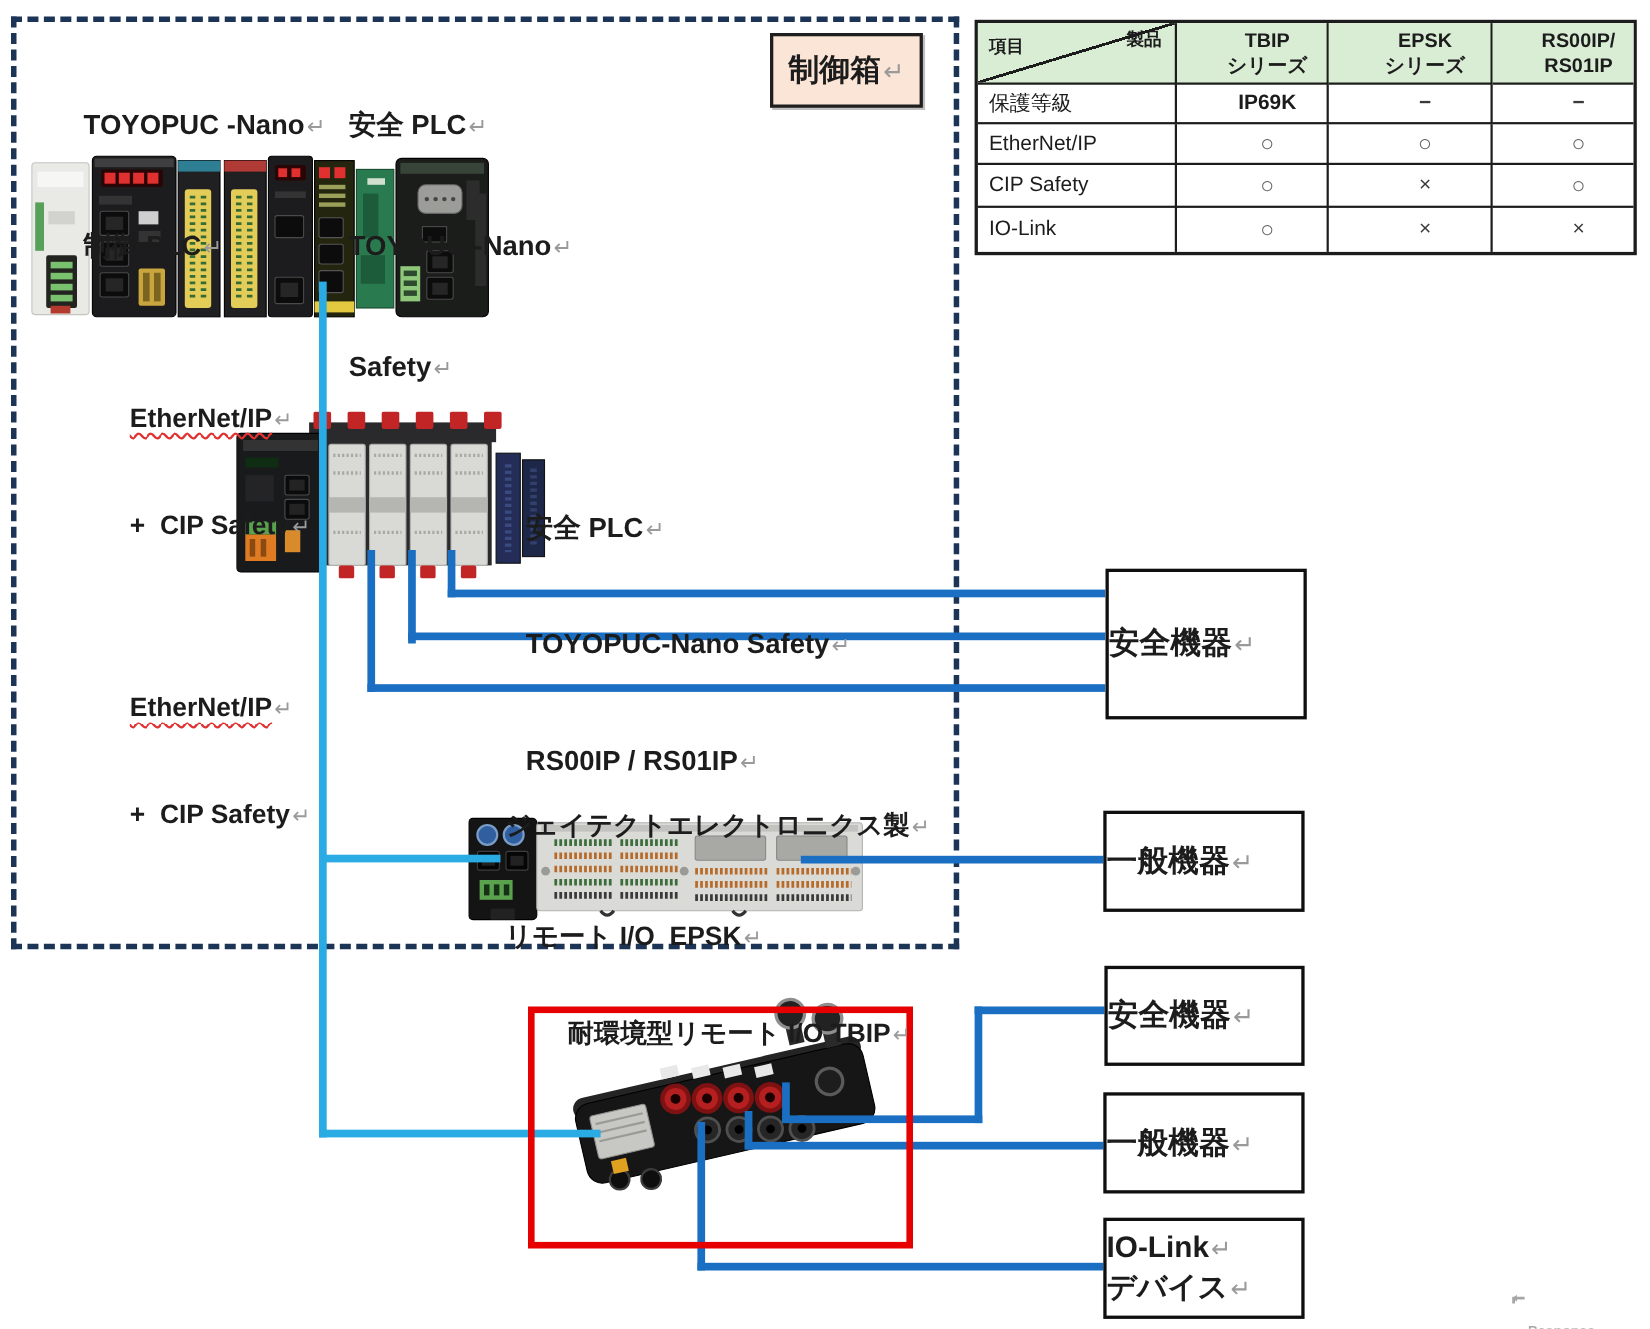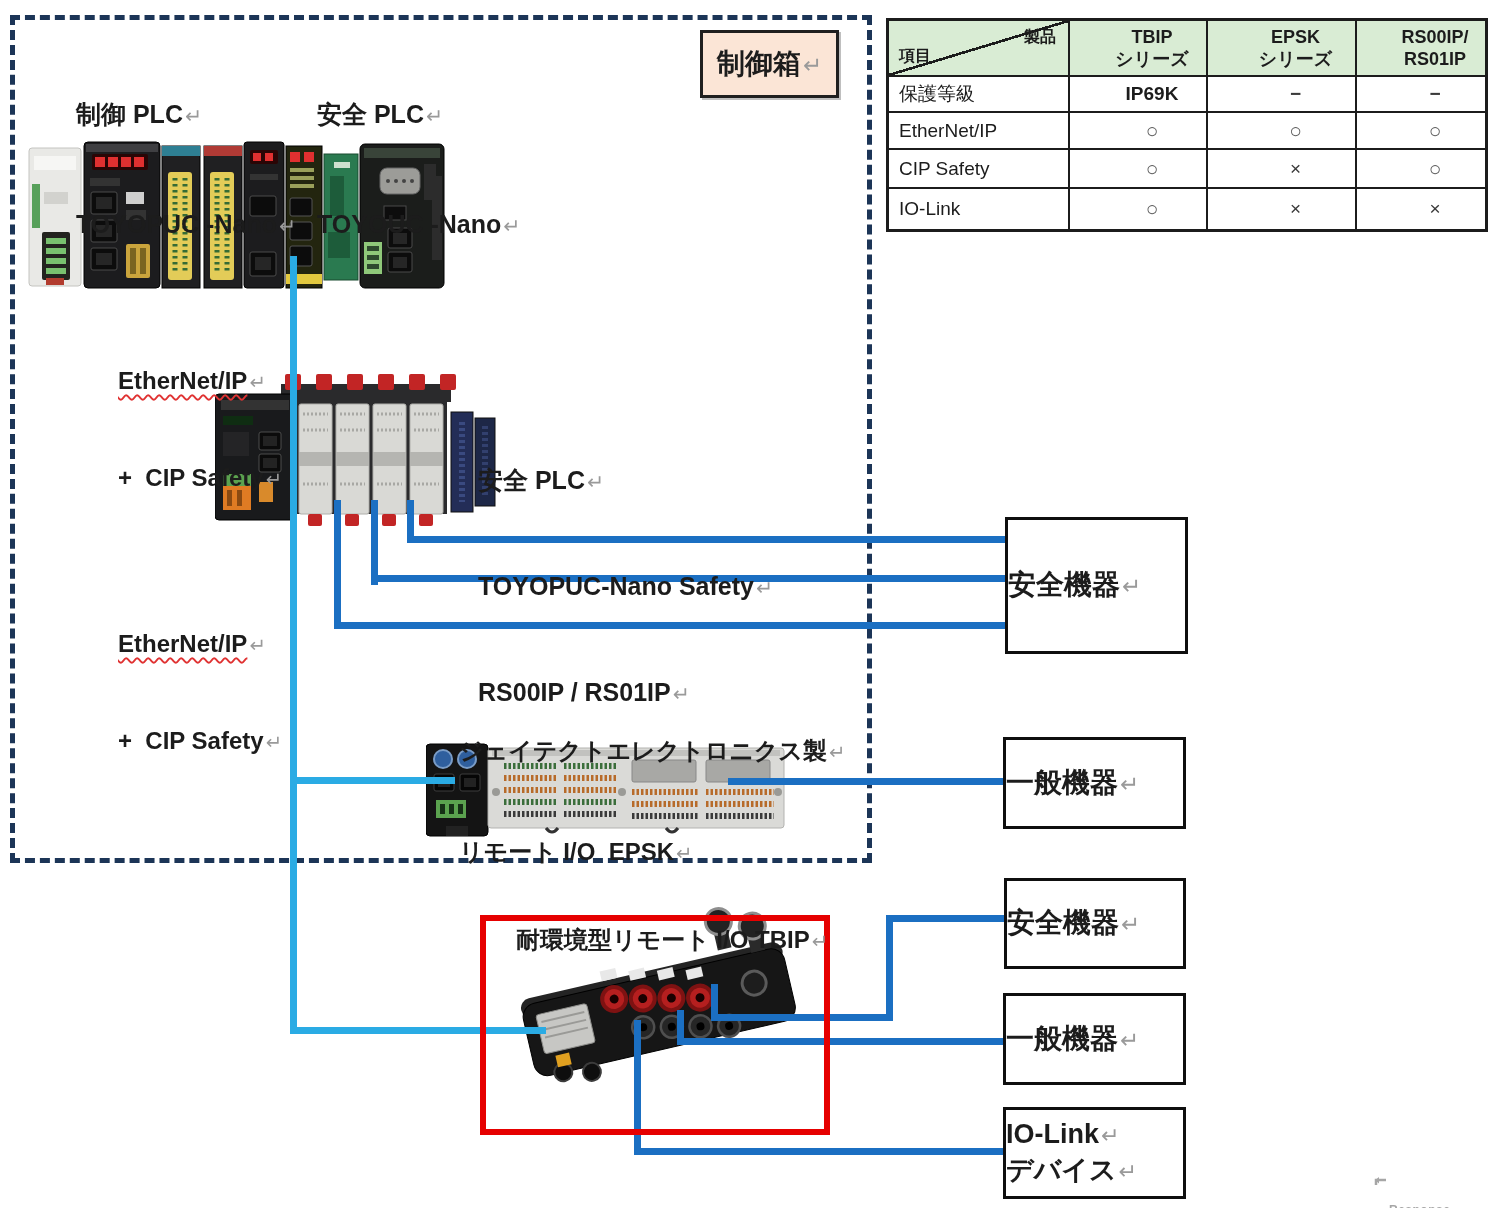--- a/index.html
+++ b/index.html
@@ -65,21 +65,21 @@
   .cell.lastcol{border-right:none;align-items:center;}
   .cell.lastrow{border-bottom:none;}
   .hdr{background:#d9ecd4;font-weight:700;font-size:18px;line-height:22px;
        flex-direction:column;text-align:center;}
   .corner{
     background:#d9ecd4 linear-gradient(to bottom right,
       rgba(0,0,0,0) calc(50% - 1.3px), #1c1c1c calc(50% - 1.3px),
       #1c1c1c calc(50% + 1.3px), rgba(0,0,0,0) calc(50% + 1.3px));
   }
   .corner .tr{position:absolute;top:5px;right:12px;font-size:16px;font-weight:600;}
-  .corner .bl{position:absolute;bottom:8px;left:10px;font-size:16px;font-weight:600;margin-top:40px;}
+  .corner .bl{position:absolute;bottom:21px;left:10px;font-size:16px;font-weight:600;margin-top:40px;}
   .rowlab{justify-content:flex-start;padding-left:10px;font-size:19px;font-weight:500;}
   .val{font-size:19px;color:#3a3a3a;}
   .val.circ{color:#5f5f5f;font-size:21px;}
   .val.ip{font-weight:700;color:#1c1c1c;}
   .val.dash{font-weight:700;}
   
   .wm{left:1372px;top:1172px;display:flex;align-items:flex-start;color:#a6a6a6;}
   .wm-text{font-size:12px;font-weight:700;letter-spacing:.5px;margin-top:31px;}
 </style>
 </head>
@@ -326,27 +326,28 @@
 <div class="ln b" style="left:634px;top:1020px;width:7px;height:135px;"></div>
 <div class="ln b" style="left:634px;top:1148px;width:371px;height:7px;"></div>
 
 <div class="abs red-box"></div>
 
 <div class="abs ctrl-label">
   <span>制御箱<span class="ret">↵</span></span>
 </div>
 
 <div class="lbl big" style="left:76px;top:24px;">
+  <span class="line">TOYOPUC -Nano<span class="ret">↵</span></span>
   <span class="line">制御 PLC<span class="ret">↵</span></span>
-  <span class="line">TOYOPUC -Nano<span class="ret">↵</span></span>
 </div>
 
 <div class="lbl big" style="left:317px;top:24px;">
   <span class="line">安全 PLC<span class="ret">↵</span></span>
   <span class="line">TOYOUC -Nano<span class="ret">↵</span></span>
+  <span class="line">Safety<span class="ret">↵</span></span>
 </div>
 
 <div class="lbl eth" style="left:118px;top:301px;">
   <span class="line wavy">EtherNet/IP<span class="ret">↵</span></span>
   <span class="line">+  CIP Safety<span class="ret">↵</span></span>
 </div>
 
 <div class="lbl mid" style="left:478px;top:393px;">
   <span class="line">安全 PLC<span class="ret">↵</span></span>
   <span class="line">TOYOPUC-Nano Safety<span class="ret">↵</span></span>

